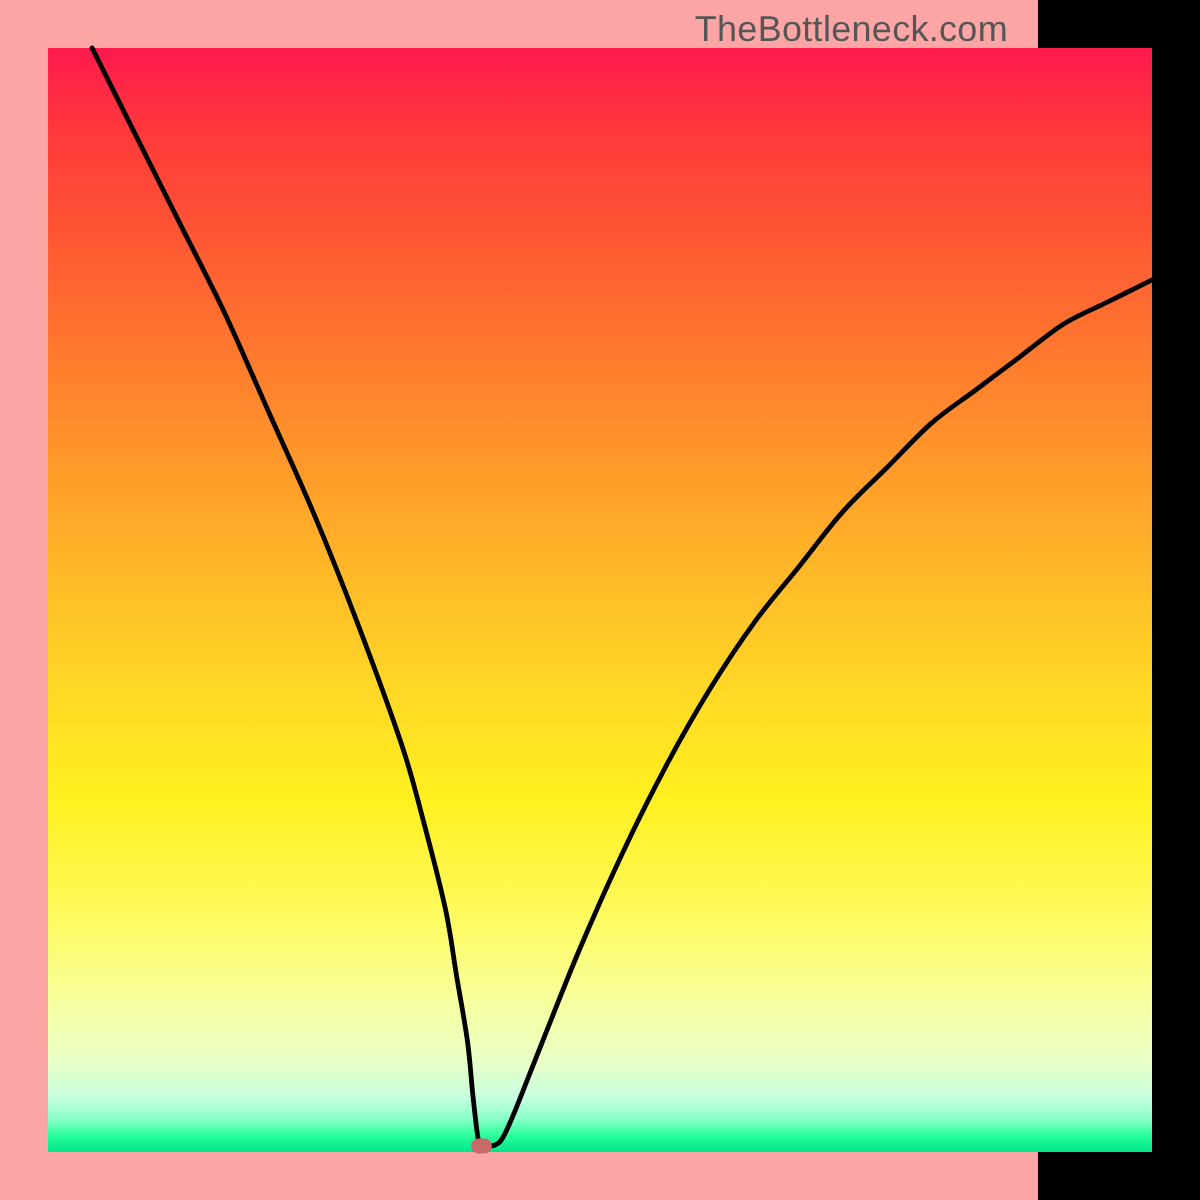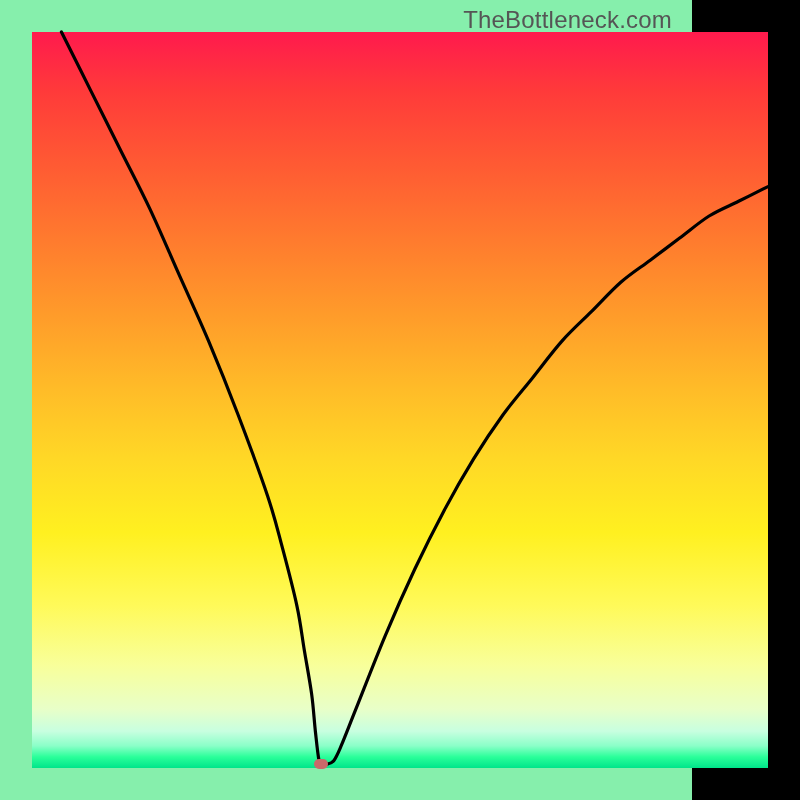--- a/index.html
+++ b/index.html
@@ -10,21 +10,21 @@
     background: #000;
     overflow: hidden;
     font-family: Arial, Helvetica, sans-serif;
   }
   .frame {
     position: absolute;
     left: 0;
     top: 0;
     width: 692px;
     height: 800px;
-    background: #86efac;
+    background: #fca5a5;
   }
   .plot {
     position: absolute;
     left: 32px;
     top: 32px;
     width: 736px;
     height: 736px;
     background: linear-gradient(to bottom,
       #ff1a4d 0%,
       #ff3a3a 8%,

